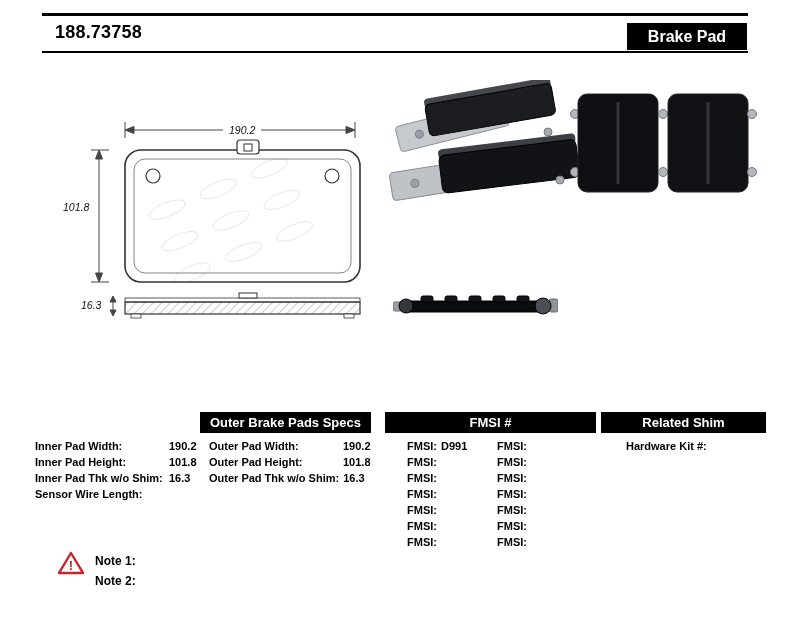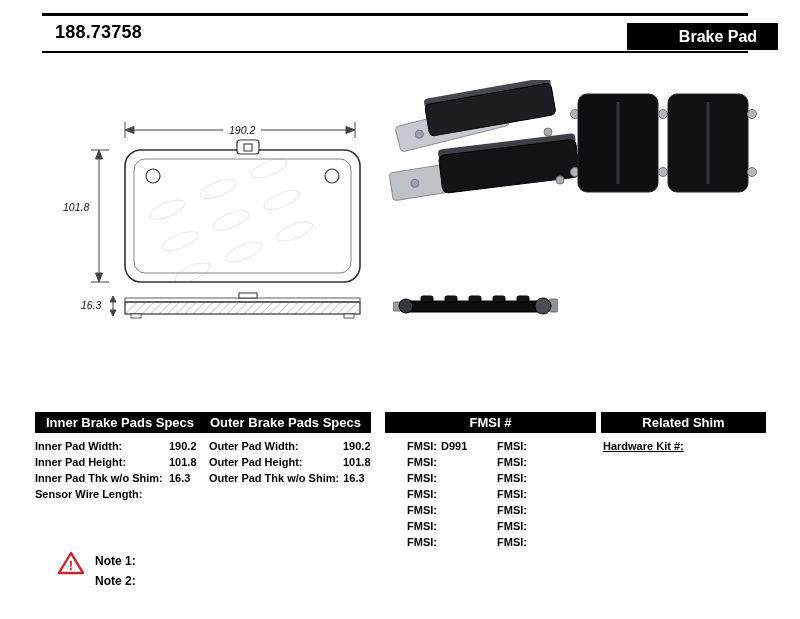--- a/index.html
+++ b/index.html
@@ -4,21 +4,21 @@
 <style>
   html,body{margin:0;padding:0;background:#fff;}
   body{font-family:"Liberation Sans", sans-serif;}
   #sheet{position:relative;width:800px;height:619px;background:#ffffff;overflow:hidden;}
   .abs{position:absolute;}
 
   
   .top-rule{position:absolute;left:42px;top:13px;width:706px;height:3px;background:#000;}
   .part-number{position:absolute;left:55px;top:22px;font-size:18px;font-weight:bold;color:#000;letter-spacing:.2px;}
   .product-box{position:absolute;left:627px;top:23px;width:120px;height:27px;background:#000;color:#fff;
-               display:flex;align-items:center;justify-content:center;font-size:16px;font-weight:bold;padding-left:31px;}
+               display:flex;align-items:center;justify-content:center;font-size:16px;font-weight:bold;}
   .header-rule{position:absolute;left:42px;top:51px;width:706px;height:2px;background:#000;}
 
   
   .th-box{position:absolute;top:412px;height:21px;background:#000;color:#fff;font-size:13px;font-weight:bold;
           display:flex;align-items:center;justify-content:center;}
 
   
   .spec-col{position:absolute;top:438px;font-size:11px;font-weight:bold;color:#000;}
   .spec-row{display:flex;line-height:16px;white-space:nowrap;}
   .spec-label{flex:0 0 130px;text-align:left;}
@@ -155,23 +155,20 @@
       <rect x="28" y="10" width="12" height="6" rx="2" fill="#141518" stroke="#000"></rect>
       <rect x="52" y="10" width="12" height="6" rx="2" fill="#141518" stroke="#000"></rect>
       <rect x="76" y="10" width="12" height="6" rx="2" fill="#141518" stroke="#000"></rect>
       <rect x="100" y="10" width="12" height="6" rx="2" fill="#141518" stroke="#000"></rect>
       <rect x="124" y="10" width="12" height="6" rx="2" fill="#141518" stroke="#000"></rect>
       <circle cx="13" cy="20" r="7" fill="#35383d" stroke="#000"></circle>
       <circle cx="150" cy="20" r="8" fill="#4a4e54" stroke="#000"></circle>
     </svg>
   </div>
 
-  <div class="th-box" style="left:35px;width:170px;">
-    <span>Inner Brake Pads Specs</span>
-  </div>
   <div class="th-box" style="left:200px;width:171px;">
     <span>Outer Brake Pads Specs</span>
   </div>
   <div class="th-box" style="left:385px;width:211px;">
     <span>FMSI #</span>
   </div>
   <div class="th-box" style="left:601px;width:165px;">
     <span>Related Shim</span>
   </div>
 
@@ -222,21 +219,21 @@
   <div class="fmsi-col" style="left:497px;width:100px;">
     <div class="fmsi-row"><span>FMSI:</span><span class="spec-value"></span></div>
     <div class="fmsi-row"><span>FMSI:</span><span class="spec-value"></span></div>
     <div class="fmsi-row"><span>FMSI:</span><span class="spec-value"></span></div>
     <div class="fmsi-row"><span>FMSI:</span><span class="spec-value"></span></div>
     <div class="fmsi-row"><span>FMSI:</span><span class="spec-value"></span></div>
     <div class="fmsi-row"><span>FMSI:</span><span class="spec-value"></span></div>
     <div class="fmsi-row"><span>FMSI:</span><span class="spec-value"></span></div>
   </div>
 
-  <div class="related-col" style="left:603px;width:160px;text-decoration:underline;">
+  <div class="related-col" style="left:626px;width:160px;">
     <div class="fmsi-row">
       <span>Hardware Kit #:</span><span class="spec-value"></span>
     </div>
   </div>
 
   <div class="abs" style="left:58px;top:551px;width:26px;height:24px;">
     <svg width="26" height="24" viewBox="0 0 26 24">
       <polygon points="13,2 25,22 1,22" fill="#ffffff" stroke="#c8242b" stroke-width="2.4" stroke-linejoin="round"></polygon>
       <text x="13" y="19" text-anchor="middle" font-size="13" font-weight="bold" fill="#c8242b">!</text>
     </svg>

